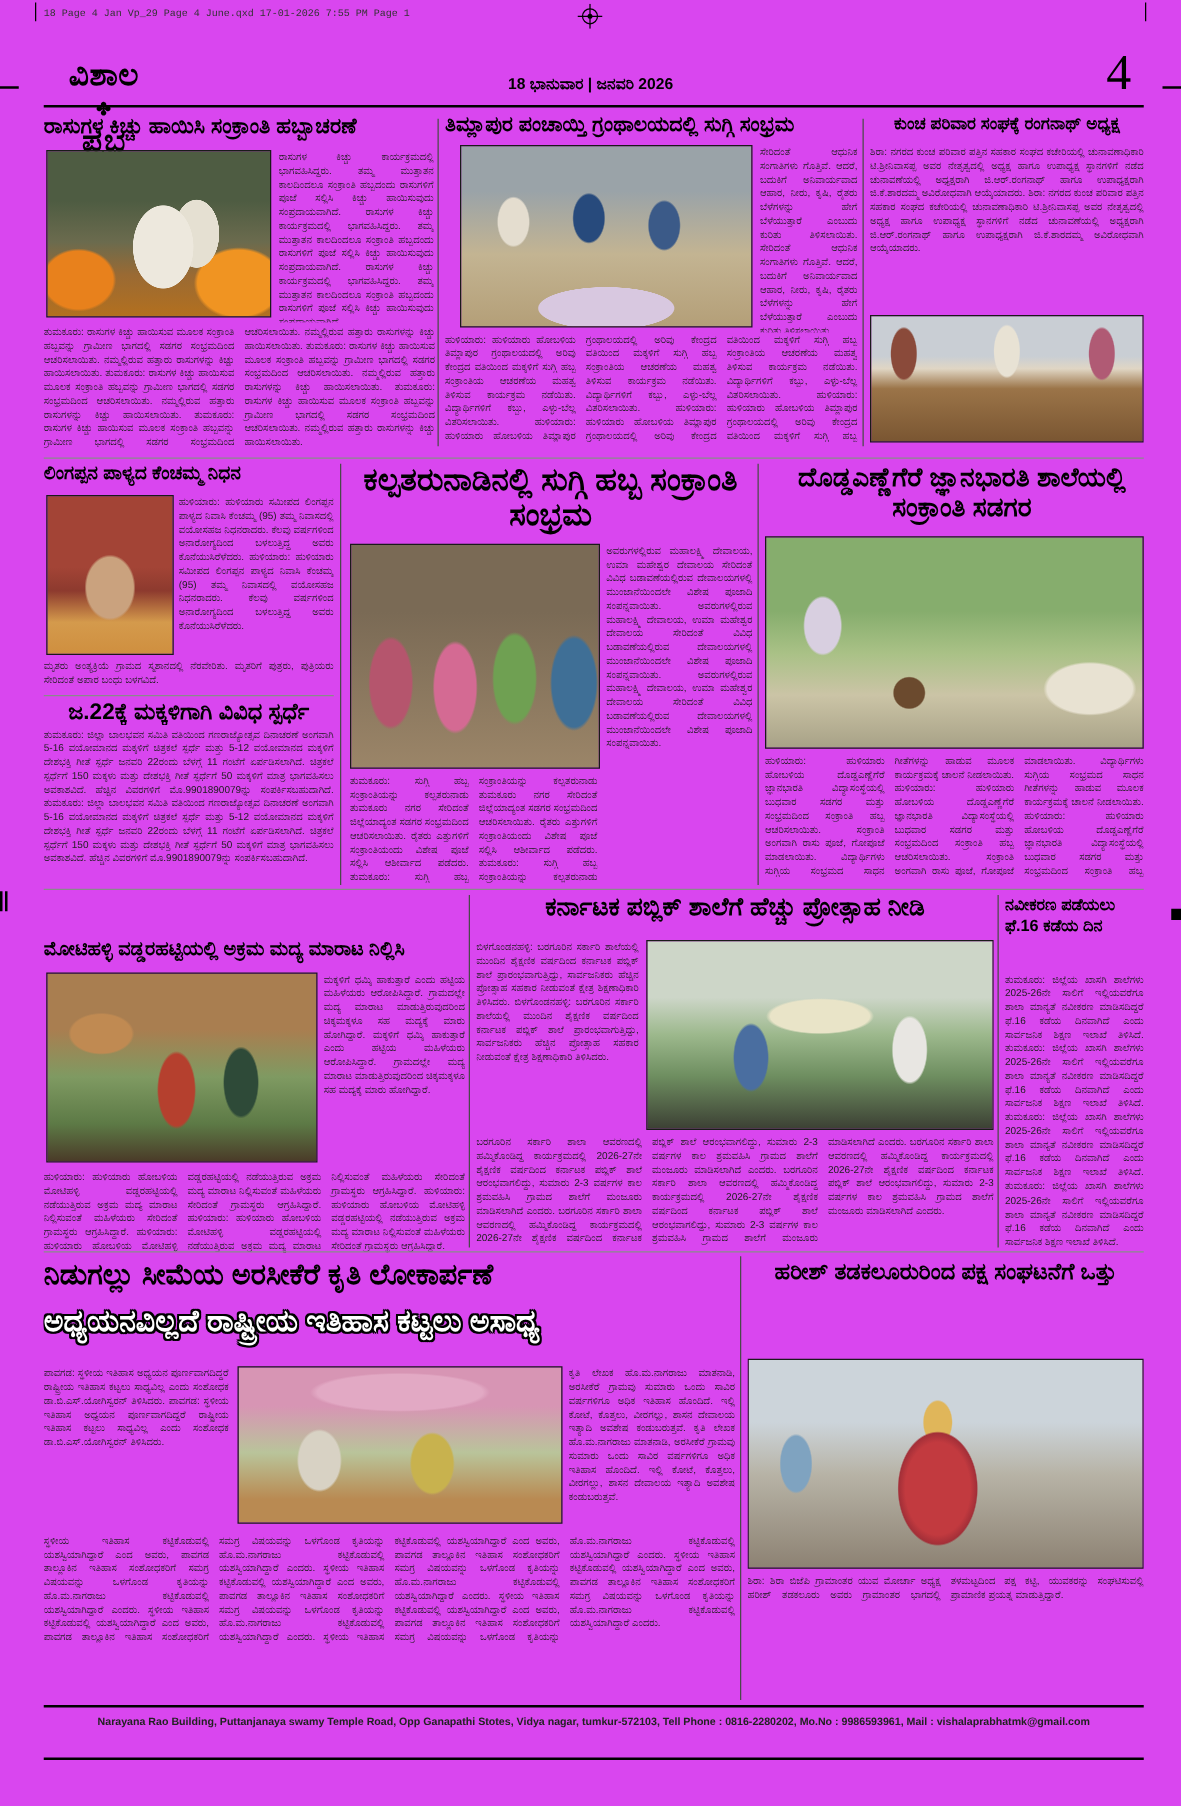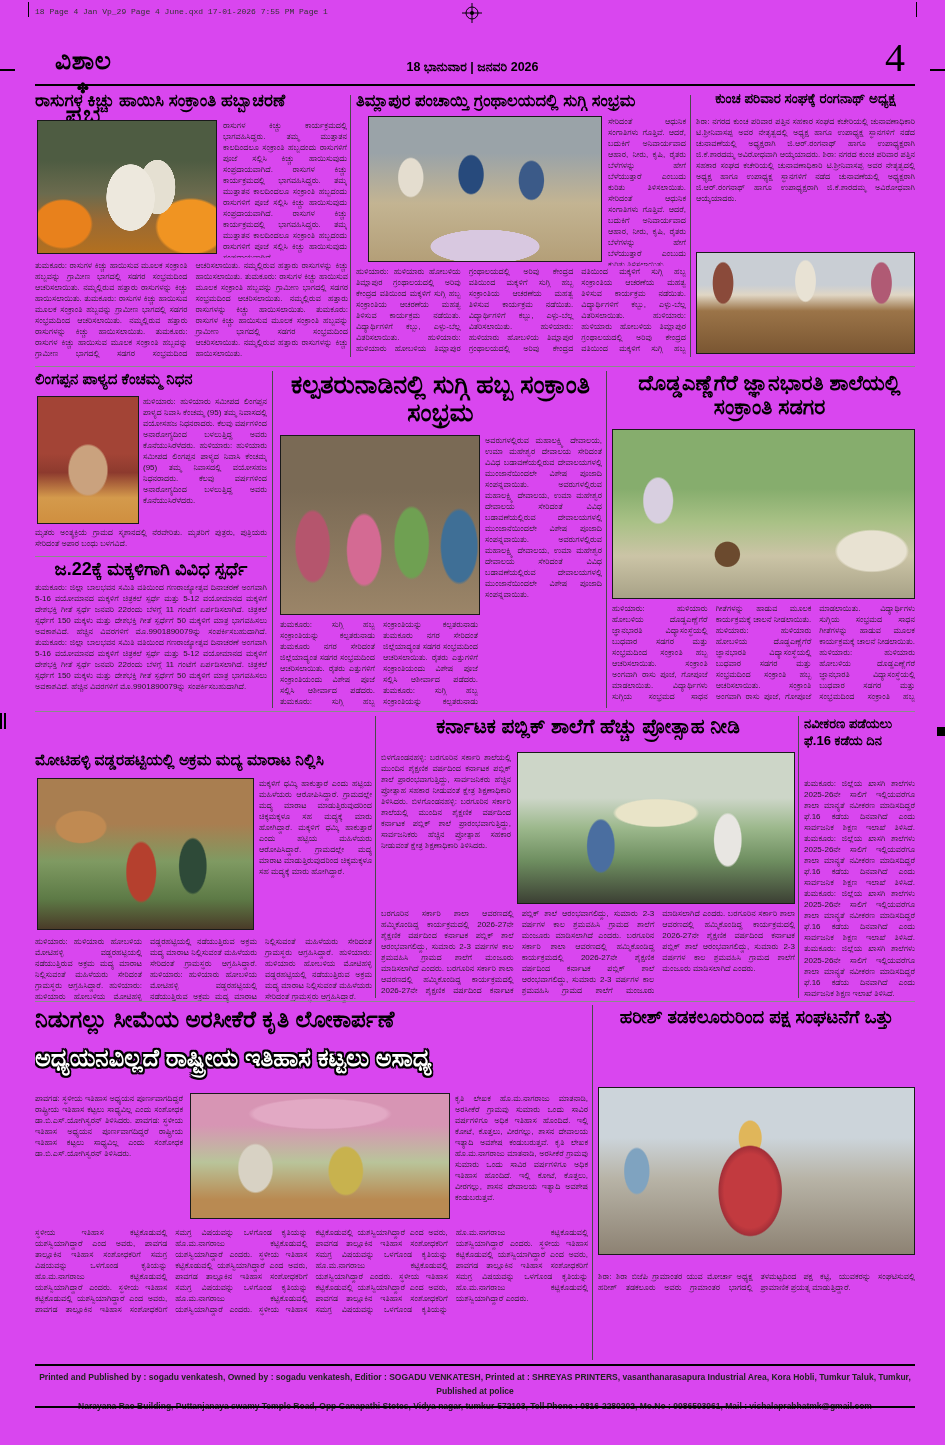--- a/index.html
+++ b/index.html
@@ -199,25 +199,24 @@
     <div class="photo ph-book" style="left:155px;top:88px;width:258px;height:124px;"></div>
     <div class="body abs" style="left:420px;top:88px;width:133px;height:130px;">ಕೃತಿ ಲೇಖಕ ಹೊ.ಮ.ನಾಗರಾಜು ಮಾತನಾಡಿ, ಅರಸೀಕೆರೆ ಗ್ರಾಮವು ಸುಮಾರು ಒಂದು ಸಾವಿರ ವರ್ಷಗಳಿಗೂ ಅಧಿಕ ಇತಿಹಾಸ ಹೊಂದಿದೆ. ಇಲ್ಲಿ ಕೋಟೆ, ಕೊತ್ತಲು, ವೀರಗಲ್ಲು, ಶಾಸನ ದೇವಾಲಯ ಇತ್ಯಾದಿ ಅವಶೇಷ ಕಂಡುಬರುತ್ತವೆ. ಕೃತಿ ಲೇಖಕ ಹೊ.ಮ.ನಾಗರಾಜು ಮಾತನಾಡಿ, ಅರಸೀಕೆರೆ ಗ್ರಾಮವು ಸುಮಾರು ಒಂದು ಸಾವಿರ ವರ್ಷಗಳಿಗೂ ಅಧಿಕ ಇತಿಹಾಸ ಹೊಂದಿದೆ. ಇಲ್ಲಿ ಕೋಟೆ, ಕೊತ್ತಲು, ವೀರಗಲ್ಲು, ಶಾಸನ ದೇವಾಲಯ ಇತ್ಯಾದಿ ಅವಶೇಷ ಕಂಡುಬರುತ್ತವೆ.</div>
     <div class="body abs c4" style="left:0;top:222px;width:553px;height:133px;">ಸ್ಥಳೀಯ ಇತಿಹಾಸ ಕಟ್ಟಿಕೊಡುವಲ್ಲಿ ಯಶಸ್ವಿಯಾಗಿದ್ದಾರೆ ಎಂದ ಅವರು, ಪಾವಗಡ ತಾಲ್ಲೂಕಿನ ಇತಿಹಾಸ ಸಂಶೋಧಕರಿಗೆ ಸಮಗ್ರ ವಿಷಯವನ್ನು ಒಳಗೊಂಡ ಕೃತಿಯನ್ನು ಹೊ.ಮ.ನಾಗರಾಜು ಕಟ್ಟಿಕೊಡುವಲ್ಲಿ ಯಶಸ್ವಿಯಾಗಿದ್ದಾರೆ ಎಂದರು. ಸ್ಥಳೀಯ ಇತಿಹಾಸ ಕಟ್ಟಿಕೊಡುವಲ್ಲಿ ಯಶಸ್ವಿಯಾಗಿದ್ದಾರೆ ಎಂದ ಅವರು, ಪಾವಗಡ ತಾಲ್ಲೂಕಿನ ಇತಿಹಾಸ ಸಂಶೋಧಕರಿಗೆ ಸಮಗ್ರ ವಿಷಯವನ್ನು ಒಳಗೊಂಡ ಕೃತಿಯನ್ನು ಹೊ.ಮ.ನಾಗರಾಜು ಕಟ್ಟಿಕೊಡುವಲ್ಲಿ ಯಶಸ್ವಿಯಾಗಿದ್ದಾರೆ ಎಂದರು. ಸ್ಥಳೀಯ ಇತಿಹಾಸ ಕಟ್ಟಿಕೊಡುವಲ್ಲಿ ಯಶಸ್ವಿಯಾಗಿದ್ದಾರೆ ಎಂದ ಅವರು, ಪಾವಗಡ ತಾಲ್ಲೂಕಿನ ಇತಿಹಾಸ ಸಂಶೋಧಕರಿಗೆ ಸಮಗ್ರ ವಿಷಯವನ್ನು ಒಳಗೊಂಡ ಕೃತಿಯನ್ನು ಹೊ.ಮ.ನಾಗರಾಜು ಕಟ್ಟಿಕೊಡುವಲ್ಲಿ ಯಶಸ್ವಿಯಾಗಿದ್ದಾರೆ ಎಂದರು. ಸ್ಥಳೀಯ ಇತಿಹಾಸ ಕಟ್ಟಿಕೊಡುವಲ್ಲಿ ಯಶಸ್ವಿಯಾಗಿದ್ದಾರೆ ಎಂದ ಅವರು, ಪಾವಗಡ ತಾಲ್ಲೂಕಿನ ಇತಿಹಾಸ ಸಂಶೋಧಕರಿಗೆ ಸಮಗ್ರ ವಿಷಯವನ್ನು ಒಳಗೊಂಡ ಕೃತಿಯನ್ನು ಹೊ.ಮ.ನಾಗರಾಜು ಕಟ್ಟಿಕೊಡುವಲ್ಲಿ ಯಶಸ್ವಿಯಾಗಿದ್ದಾರೆ ಎಂದರು. ಸ್ಥಳೀಯ ಇತಿಹಾಸ ಕಟ್ಟಿಕೊಡುವಲ್ಲಿ ಯಶಸ್ವಿಯಾಗಿದ್ದಾರೆ ಎಂದ ಅವರು, ಪಾವಗಡ ತಾಲ್ಲೂಕಿನ ಇತಿಹಾಸ ಸಂಶೋಧಕರಿಗೆ ಸಮಗ್ರ ವಿಷಯವನ್ನು ಒಳಗೊಂಡ ಕೃತಿಯನ್ನು ಹೊ.ಮ.ನಾಗರಾಜು ಕಟ್ಟಿಕೊಡುವಲ್ಲಿ ಯಶಸ್ವಿಯಾಗಿದ್ದಾರೆ ಎಂದರು. ಸ್ಥಳೀಯ ಇತಿಹಾಸ ಕಟ್ಟಿಕೊಡುವಲ್ಲಿ ಯಶಸ್ವಿಯಾಗಿದ್ದಾರೆ ಎಂದ ಅವರು, ಪಾವಗಡ ತಾಲ್ಲೂಕಿನ ಇತಿಹಾಸ ಸಂಶೋಧಕರಿಗೆ ಸಮಗ್ರ ವಿಷಯವನ್ನು ಒಳಗೊಂಡ ಕೃತಿಯನ್ನು ಹೊ.ಮ.ನಾಗರಾಜು ಕಟ್ಟಿಕೊಡುವಲ್ಲಿ ಯಶಸ್ವಿಯಾಗಿದ್ದಾರೆ ಎಂದರು.</div>
   </section>
 
   <div class="vr" style="left:592px;top:1005px;height:355px;"></div>
 
   <section class="art" style="left:598px;top:1005px;width:317px;height:355px;">
     <h2 class="head center" style="font-size:18px;height:76px;margin:0;line-height:1.35;">ಹರೀಶ್ ತಡಕಲೂರುರಿಂದ ಪಕ್ಷ ಸಂಘಟನೆಗೆ ಒತ್ತು</h2>
     <div class="photo ph-garland" style="left:0;top:82px;width:315px;height:166px;"></div>
-    <div class="body abs c2" style="left:0;top:266px;width:317px;height:101px;">
+    <div class="body abs c2" style="left:0;top:254px;width:317px;height:101px;">
       <p style="margin:0;">ಶಿರಾ: ಶಿರಾ ಬಿಜೆಪಿ ಗ್ರಾಮಾಂತರ ಯುವ ಮೋರ್ಚಾ ಅಧ್ಯಕ್ಷ ಹರೀಶ್ ತಡಕಲೂರು ಅವರು ಗ್ರಾಮಾಂತರ ಭಾಗದಲ್ಲಿ ತಳಮಟ್ಟದಿಂದ ಪಕ್ಷ ಕಟ್ಟಿ, ಯುವಕರನ್ನು ಸಂಘಟಿಸುವಲ್ಲಿ ಪ್ರಾಮಾಣಿಕ ಪ್ರಯತ್ನ ಮಾಡುತ್ತಿದ್ದಾರೆ.</p>
     </div>
   </section>
 
   <div class="abs thick" style="left:35px;top:1364px;width:880px;height:2px;"></div>
   <div class="abs footer-text" style="left:35px;top:1370px;width:880px;">
-    <div>Printed and Published by : sogadu venkatesh, Owned by : sogadu venkatesh, Editior : SOGADU VENKATESH, Printed at : SHREYAS PRINTERS, vasanthanarasapura Industrial Area, Kora Hobli, Tumkur Taluk, Tumkur, Published at police</div>
     <div>Narayana Rao Building, Puttanjanaya swamy Temple Road, Opp Ganapathi Stotes, Vidya nagar, tumkur-572103, Tell Phone : 0816-2280202, Mo.No : 9986593961, Mail : vishalaprabhatmk@gmail.com</div>
   </div>
   <div class="abs thick" style="left:35px;top:1406px;width:880px;height:2px;"></div>
 
 </div>
 
 </body></html>

